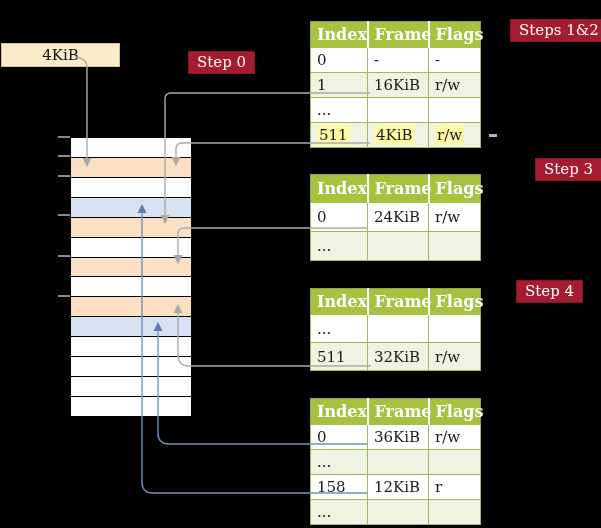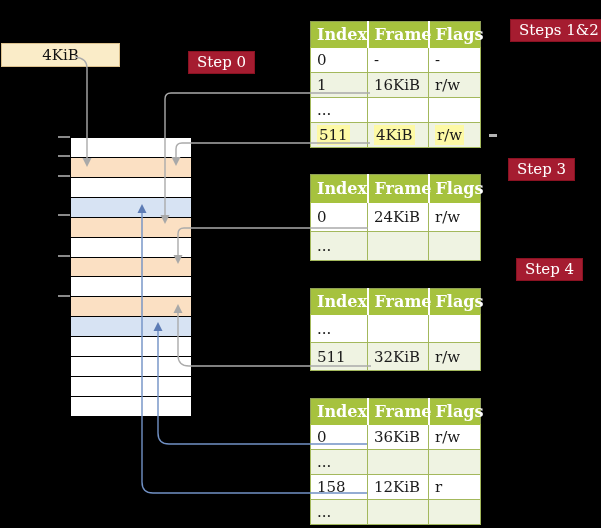--- a/index.html
+++ b/index.html
@@ -13,22 +13,22 @@
     background:#faecc8;border:1px solid #dcc18d;
     color:#111;font-size:15px;display:flex;align-items:center;justify-content:center;
   }
   
   .step-label{
     position:absolute;background:#a51c30;color:#fff;font-size:15px;
     padding:1px 8px 2px 8px;border:1px solid #8a1222;white-space:nowrap;
   }
   #lbl-step0{left:188px;top:41px;margin-top:10px;}
   #lbl-steps12{left:510px;top:19px;}
-  #lbl-step3{left:508px;top:158px;text-align:center;}
-  #lbl-step4{left:516px;top:258px;}
+  #lbl-step3{left:535px;top:158px;text-align:center;}
+  #lbl-step4{left:516px;top:280px;}
   
   .memcol{
     position:absolute;left:70px;top:137px;width:120px;height:278px;
     border:1px solid #000;background:#fff;display:flex;flex-direction:column;
   }
   .mem-row{flex:1 1 0;border-bottom:1px solid #000;background:#fff;}
   .mem-row:last-child{border-bottom:none;}
   .mem-row[data-color="orange"]{background:#fbe0c3;}
   .mem-row[data-color="blue"]{background:#d7e3f3;}
   .mem-row[data-color="white"]{background:#fff;}

